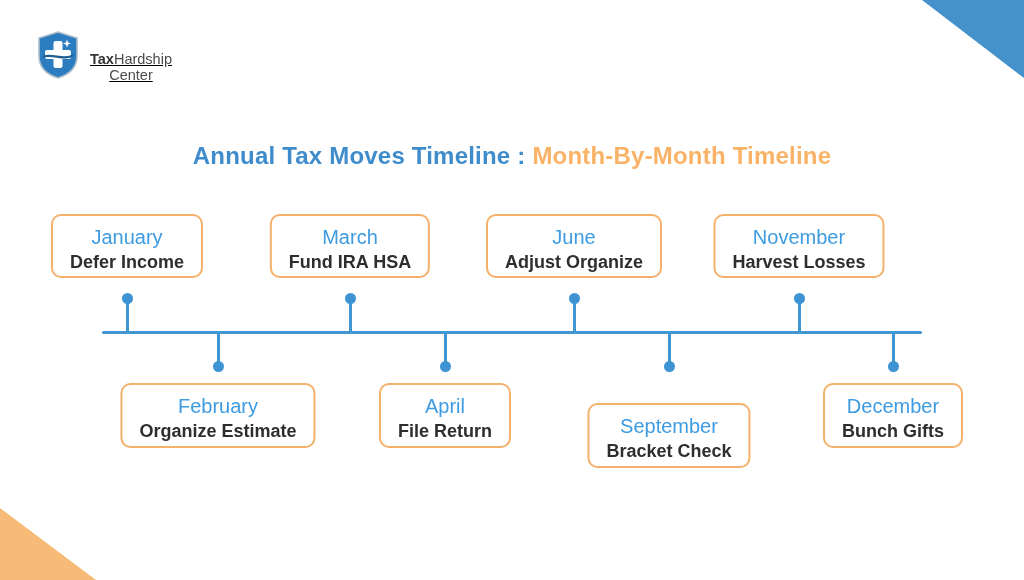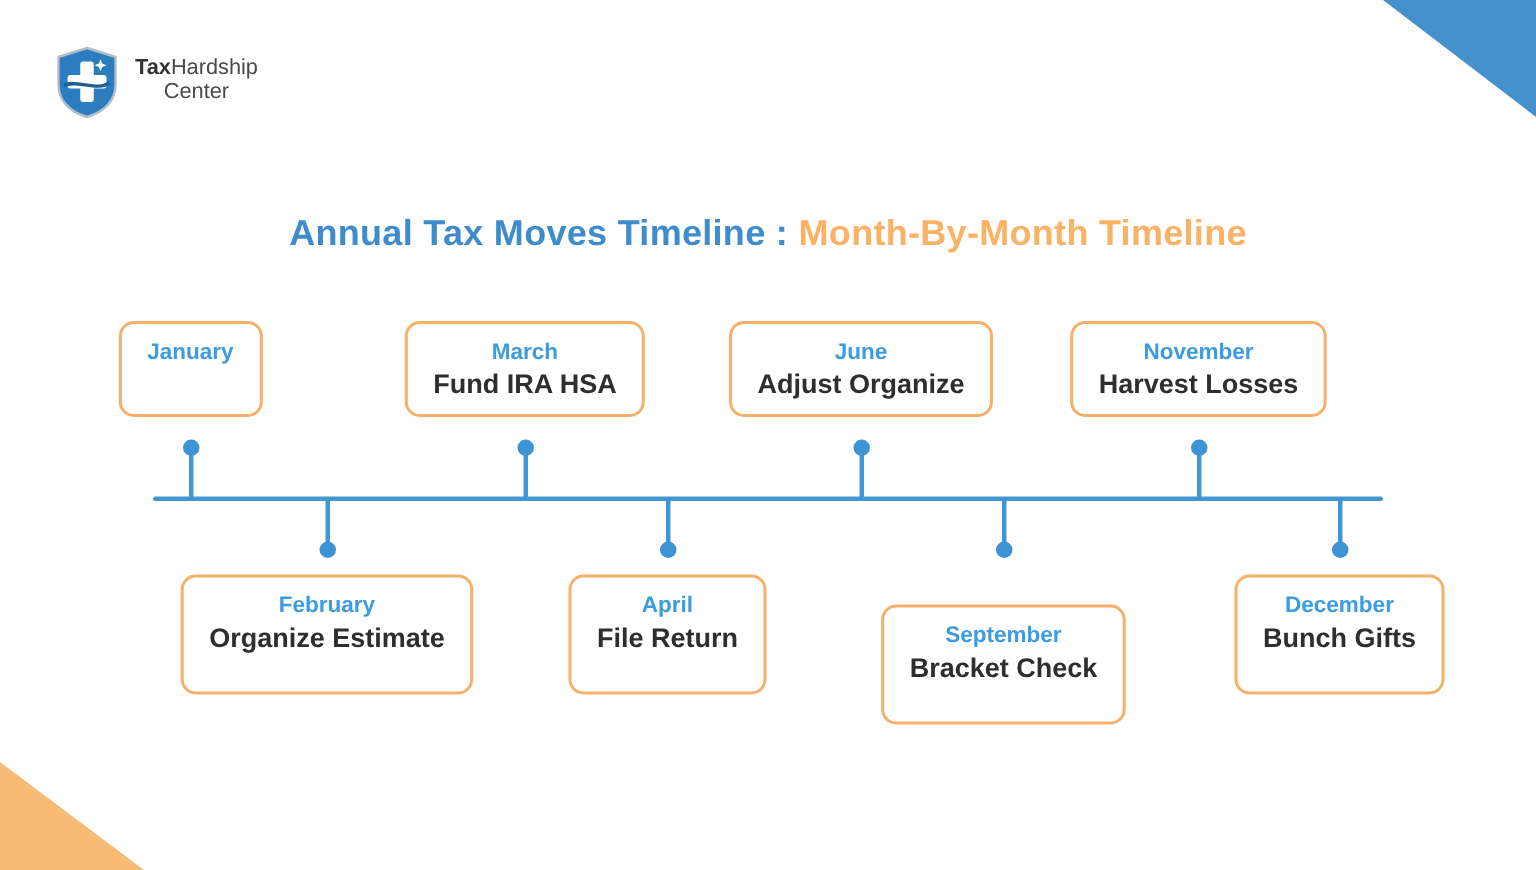--- a/index.html
+++ b/index.html
@@ -12,21 +12,21 @@
   .tri-top-right {
     position:absolute; top:0; right:0; width:102px; height:78px;
     background:#4591cb; clip-path:polygon(0 0, 100% 0, 100% 100%);
   }
   .tri-bottom-left {
     position:absolute; bottom:0; left:0; width:96px; height:72px;
     background:#f8ba77; clip-path:polygon(0 0, 0 100%, 100% 100%);
   }
 
   
-  .brand { position:absolute; left:36px; top:31px; display:flex; align-items:flex-start; gap:10px; }
+  .brand { position:absolute; left:36px; top:31px; display:flex; align-items:flex-end; gap:10px;text-decoration:underline; }
   .brand-text { text-align:center; line-height:16px; padding-top:6px; font-size:14.5px; color:#4a4a4a; }
   .brand-text .b1-bold { font-weight:bold; color:#333333; }
 
   
   .title {
     position:absolute; top:142px; left:0; width:100%; margin:0;
     text-align:center; font-size:24px; font-weight:bold; letter-spacing:0.2px;
   }
   .title .t-blue { color:#3f8ccc; }
   .title .t-orange { color:#f9b266; margin-left:7px; }
@@ -39,22 +39,22 @@
   .tl-stem { position:absolute; width:3px; background:#4297d3; }
   .tl-dot  { position:absolute; width:11px; height:11px; border-radius:50%; background:#3d93d4; }
 
   .tl-box {
     position:absolute; transform:translateX(-50%);
     background:#ffffff; border:2px solid #f5b06a; border-radius:10px;
     box-sizing:border-box; height:64px; padding:10px 17px 0;
     text-align:center; white-space:nowrap;
   }
   .tl-box.row-top    { top:214px; }
-  .tl-box.row-bottom { top:383px; height:80px; }
-  .tl-box .month { font-size:15px; font-weight:bold; color:#3d9be1; margin-bottom:3px; }
+  .tl-box.row-bottom { top:383px; height:65px; }
+  .tl-box .month { font-size:20px; font-weight:normal; color:#3d9be1; margin-bottom:3px; }
   .tl-box .task  { font-size:18px; font-weight:bold; color:#2e2e2e; }
 </style>
 </head>
 <body>
 
 <div class="canvas">
 
   <div class="tri-top-right"></div>
   <div class="tri-bottom-left"></div>
 
@@ -77,20 +77,21 @@
   <h1 class="title">
     <span class="t-blue">Annual Tax Moves Timeline :</span><span class="t-orange">Month-By-Month Timeline</span>
   </h1>
 
   <div id="timeline">
     <div class="tl-axis"></div>
   <div class="tl-stem" style="left: 125.5px; top: 298px; height: 36px;"></div>
       <div class="tl-dot" style="left: 121.5px; top: 292.5px;"></div>
       <div class="tl-box row-top" style="left: 127px;">
         <div class="month">January</div>
+        <div class="task">Defer Income</div>
       </div>
       <div class="tl-stem" style="left: 348.5px; top: 298px; height: 36px;"></div>
       <div class="tl-dot" style="left: 344.5px; top: 292.5px;"></div>
       <div class="tl-box row-top" style="left: 350px;">
         <div class="month">March</div>
         <div class="task">Fund IRA HSA</div>
       </div>
       <div class="tl-stem" style="left: 572.5px; top: 298px; height: 36px;"></div>
       <div class="tl-dot" style="left: 568.5px; top: 292.5px;"></div>
       <div class="tl-box row-top" style="left: 574px;">

